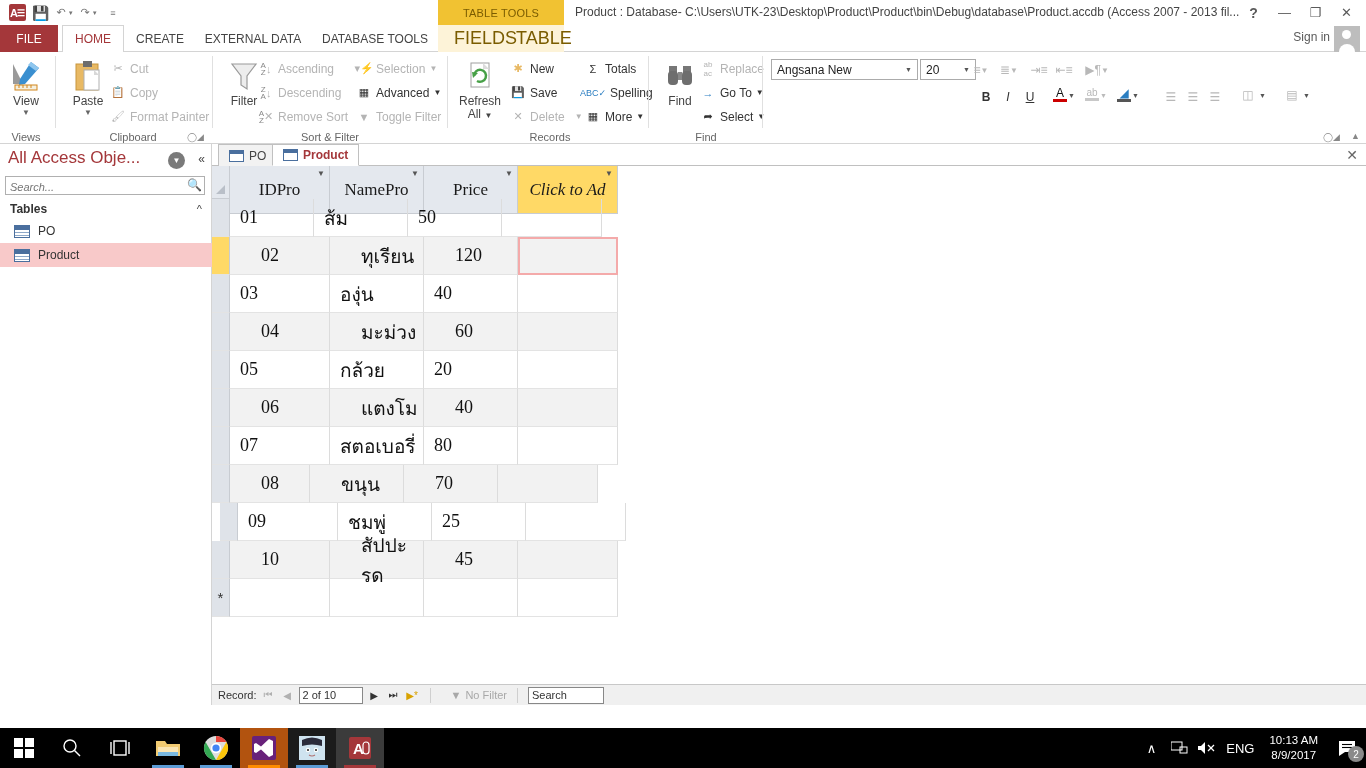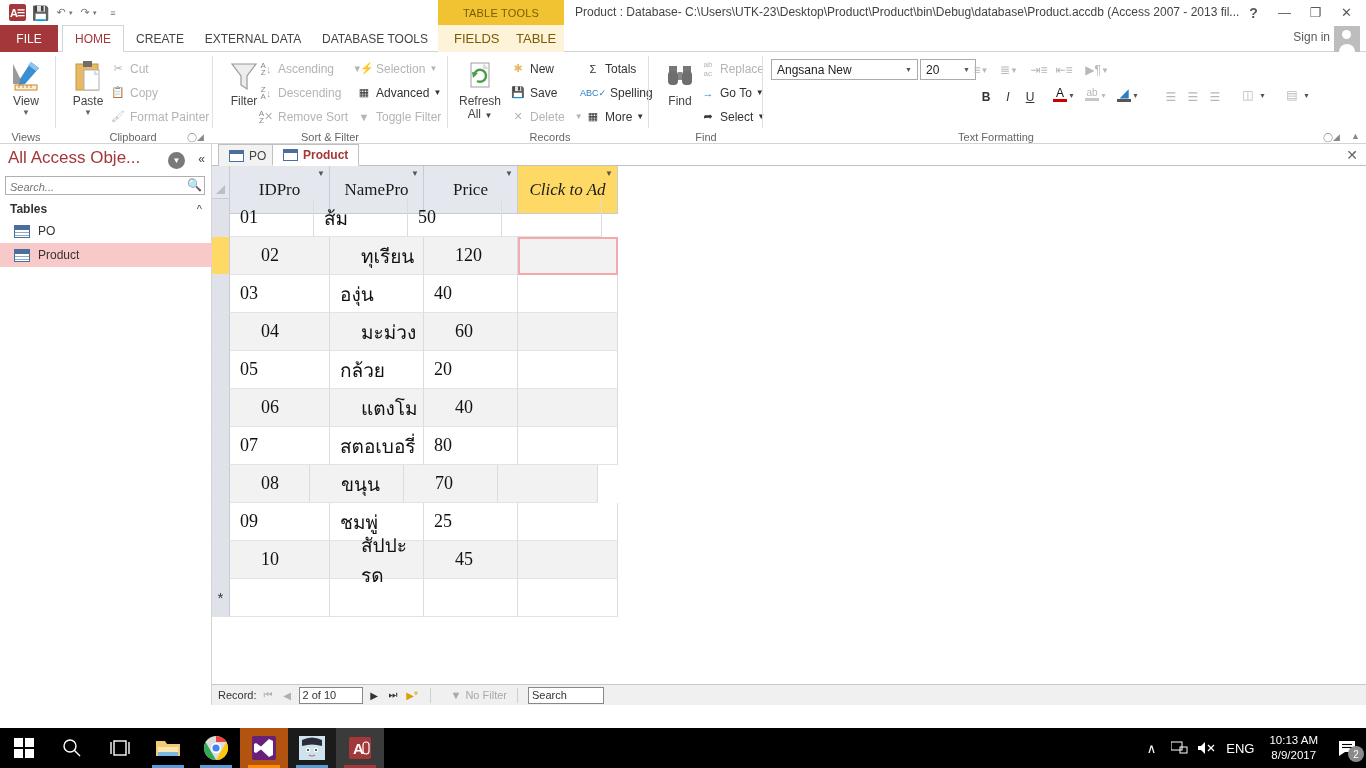--- a/index.html
+++ b/index.html
@@ -60,21 +60,21 @@
     color: #444; padding: 0 10px; white-space: nowrap;
   }
   .tab.active { color: #a4373a; border-top: 1px solid #d4d4d4;
     border-left: 1px solid #d4d4d4; border-right: 1px solid #d4d4d4;
     background: #fff; height: 28px; border-bottom: 1px solid #fff; }
   .ctx-band {
     position: absolute; left: 438px; top: 0; width: 126px; height: 27px;
     background: #fdf3d8;
   }
   .ctx-tab {
-    position: absolute; top: 0; height: 27px; font-size: 13px; color: #7a5c00;
+    position: absolute; top: 0; height: 27px; font-size: 18px; color: #7a5c00;
     display: flex; align-items: center; justify-content: center; padding: 0 8px;
   }
   .signin {
     position: absolute; right: 36px; top: 30px; font-size: 12px; color: #5a5a5a;
   }
   .signin-avatar {
     position: absolute; right: 6px; top: 26px; width: 26px; height: 26px;
     background: #bdbdbd; display: flex; align-items: flex-end; justify-content: center;
   }
   .signin-avatar .head { width: 9px; height: 9px; border-radius: 50%; background: #fff;
@@ -545,21 +545,20 @@
       </div>
       <div class="caretmini" style="left:366px;top:40px">▼</div>
       <div class="fmtbtn dis" style="left:395px;top:35px">☰</div>
       <div class="fmtbtn dis" style="left:417px;top:35px">☰</div>
       <div class="fmtbtn dis" style="left:439px;top:35px">☰</div>
       <div class="fmtbtn dis" style="left:470px;top:33px;width:24px">◫</div>
       <div class="caretmini" style="left:493px;top:40px">▼</div>
       <div class="fmtbtn dis" style="left:514px;top:33px;width:24px">▤</div>
       <div class="caretmini" style="left:537px;top:40px">▼</div>
 
-      <div class="rgroup-label" style="left:-60px">Text Formatting</div>
       <div class="dlg-launcher" style="right:6px">◯◢</div>
     </div>
 
     <div style="position:absolute;right:6px;bottom:2px;font-size:9px;color:#888">▲</div>
   </div>
 
   <div class="navpane">
     <div class="navpane-title">All Access Obje...</div>
     <div class="navpane-dd">▼</div>
     <div class="navpane-collapse">«</div>
@@ -672,21 +671,21 @@
           <div class="rowfill"></div>
         </div>
         <div class="datarow row-alt" style="top: 299px;">
           <div class="rowsel"></div>
           <div class="cell" style="width: 80px; background: rgb(242, 242, 242);">08</div>
           <div class="cell thai" style="width: 94px; background: rgb(242, 242, 242);">ขนุน</div>
           <div class="cell" style="width: 94px; background: rgb(242, 242, 242);">70</div>
           <div class="cell addcol" style="width: 100px; background: rgb(242, 242, 242);"></div>
           <div class="rowfill" style="background: rgb(242, 242, 242);"></div>
         </div>
-        <div class="datarow" style="top: 337px;">
+        <div class="datarow" style="top: 337px; margin-left: 8px;">
           <div class="rowsel"></div>
           <div class="cell" style="width: 100px;">09</div>
           <div class="cell thai" style="width: 94px;">ชมพู่</div>
           <div class="cell" style="width: 94px;">25</div>
           <div class="cell addcol" style="width: 100px;"></div>
           <div class="rowfill"></div>
         </div>
         <div class="datarow row-alt" style="top: 375px;">
           <div class="rowsel"></div>
           <div class="cell" style="width: 100px; background: rgb(242, 242, 242);">10</div>

